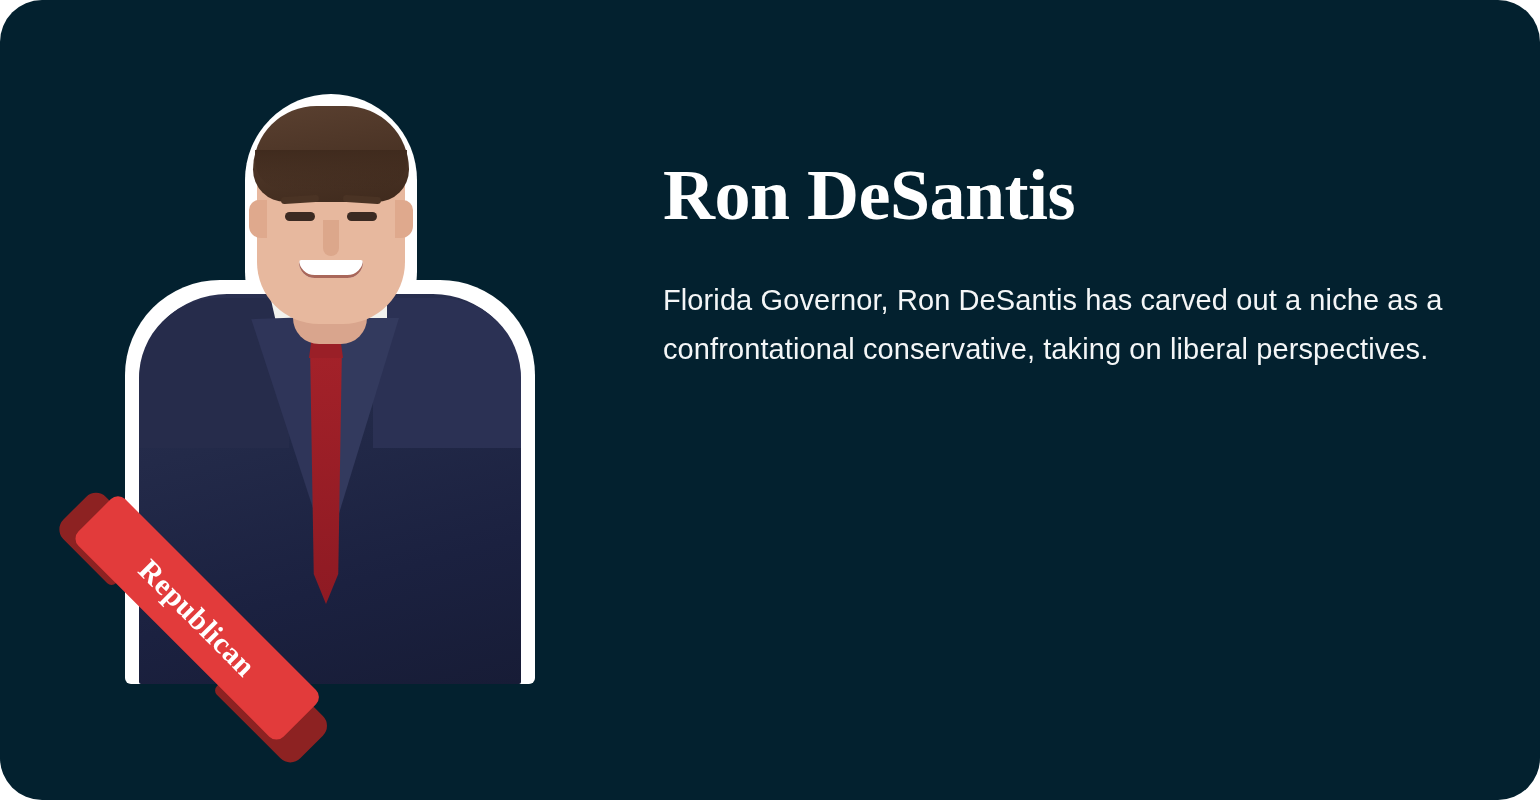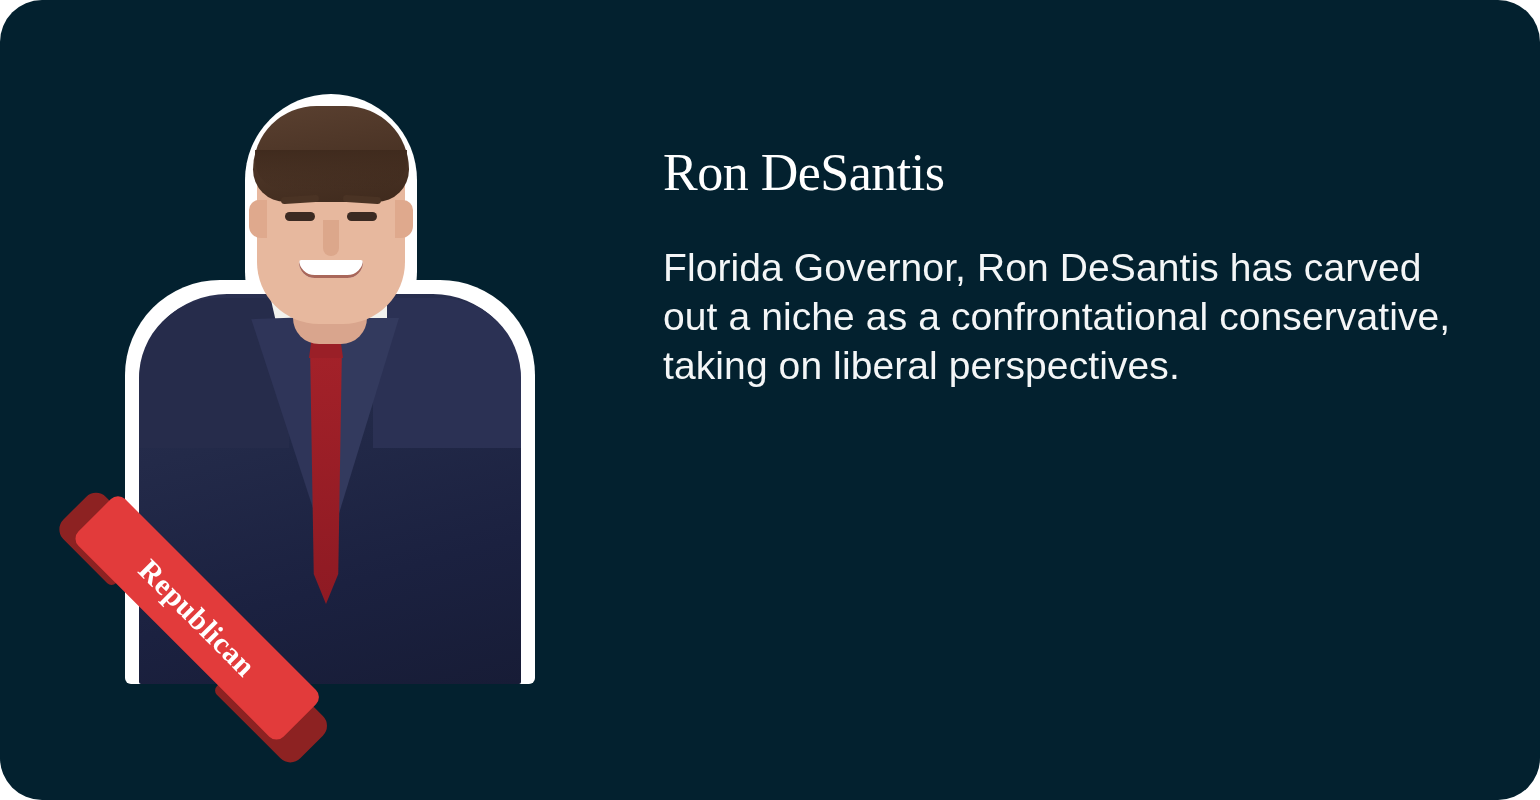--- a/index.html
+++ b/index.html
@@ -215,31 +215,32 @@
 
   
   .content{
     position:absolute;
     left:663px; top:146px;
     width:790px;
   }
   .title{
     color:#ffffff;
     font-family:"Liberation Serif", serif;
-    font-weight:normal;
-    font-size:52px;
+    font-weight:bold;
+    font-size:72px;
     line-height:1.05;
     letter-spacing:-0.5px;
     margin-bottom:42px;
+    margin-top:12px;
   }
   .para{
     color:#f4f6f7;
     font-family:"Liberation Sans", sans-serif;
     font-weight:400;
-    font-size:39px;
+    font-size:29px;
     line-height:49px;
     letter-spacing:.1px;
     margin-bottom:32px;
   }
   .para:last-child{ margin-bottom:0; }
 </style>
 </head>
 <body>
 
 <div class="card">

